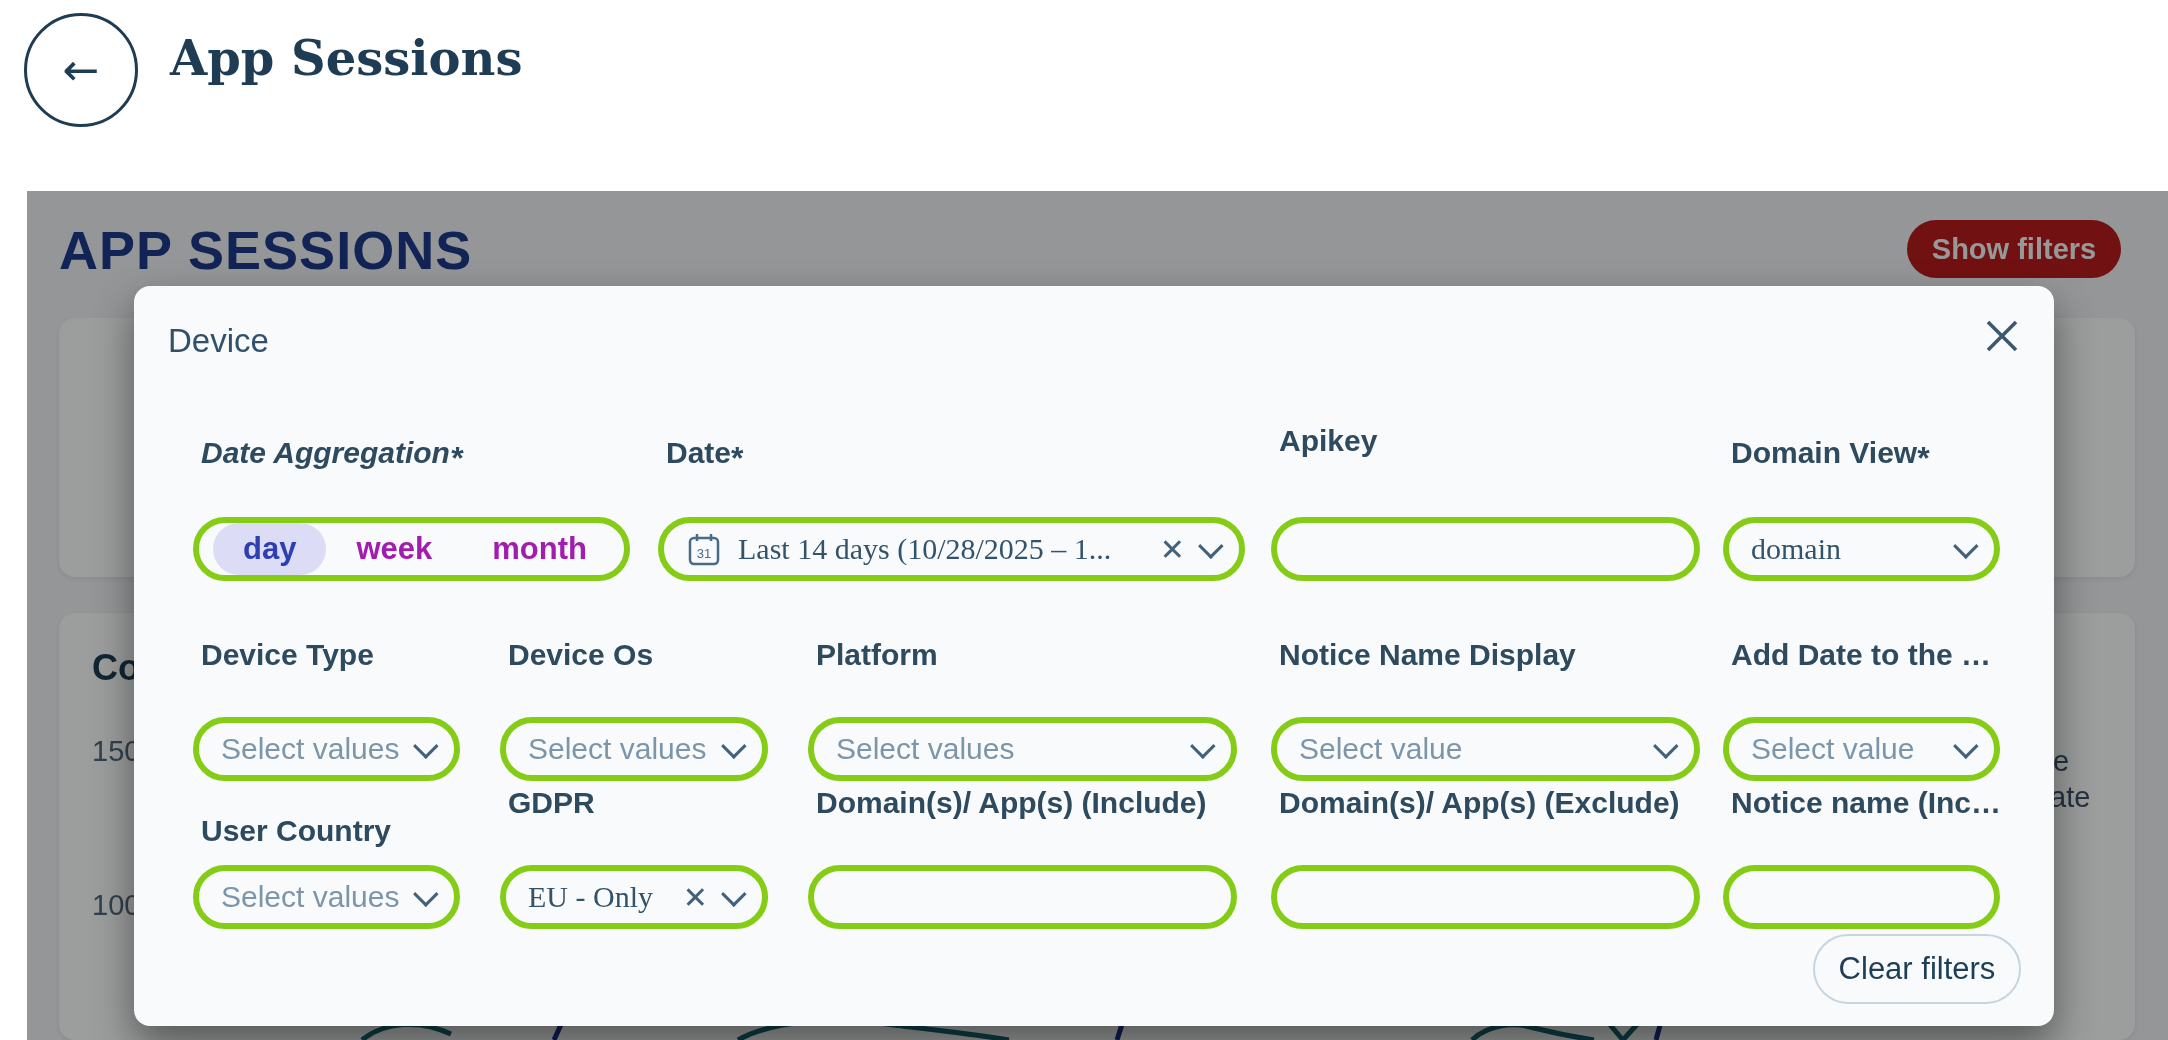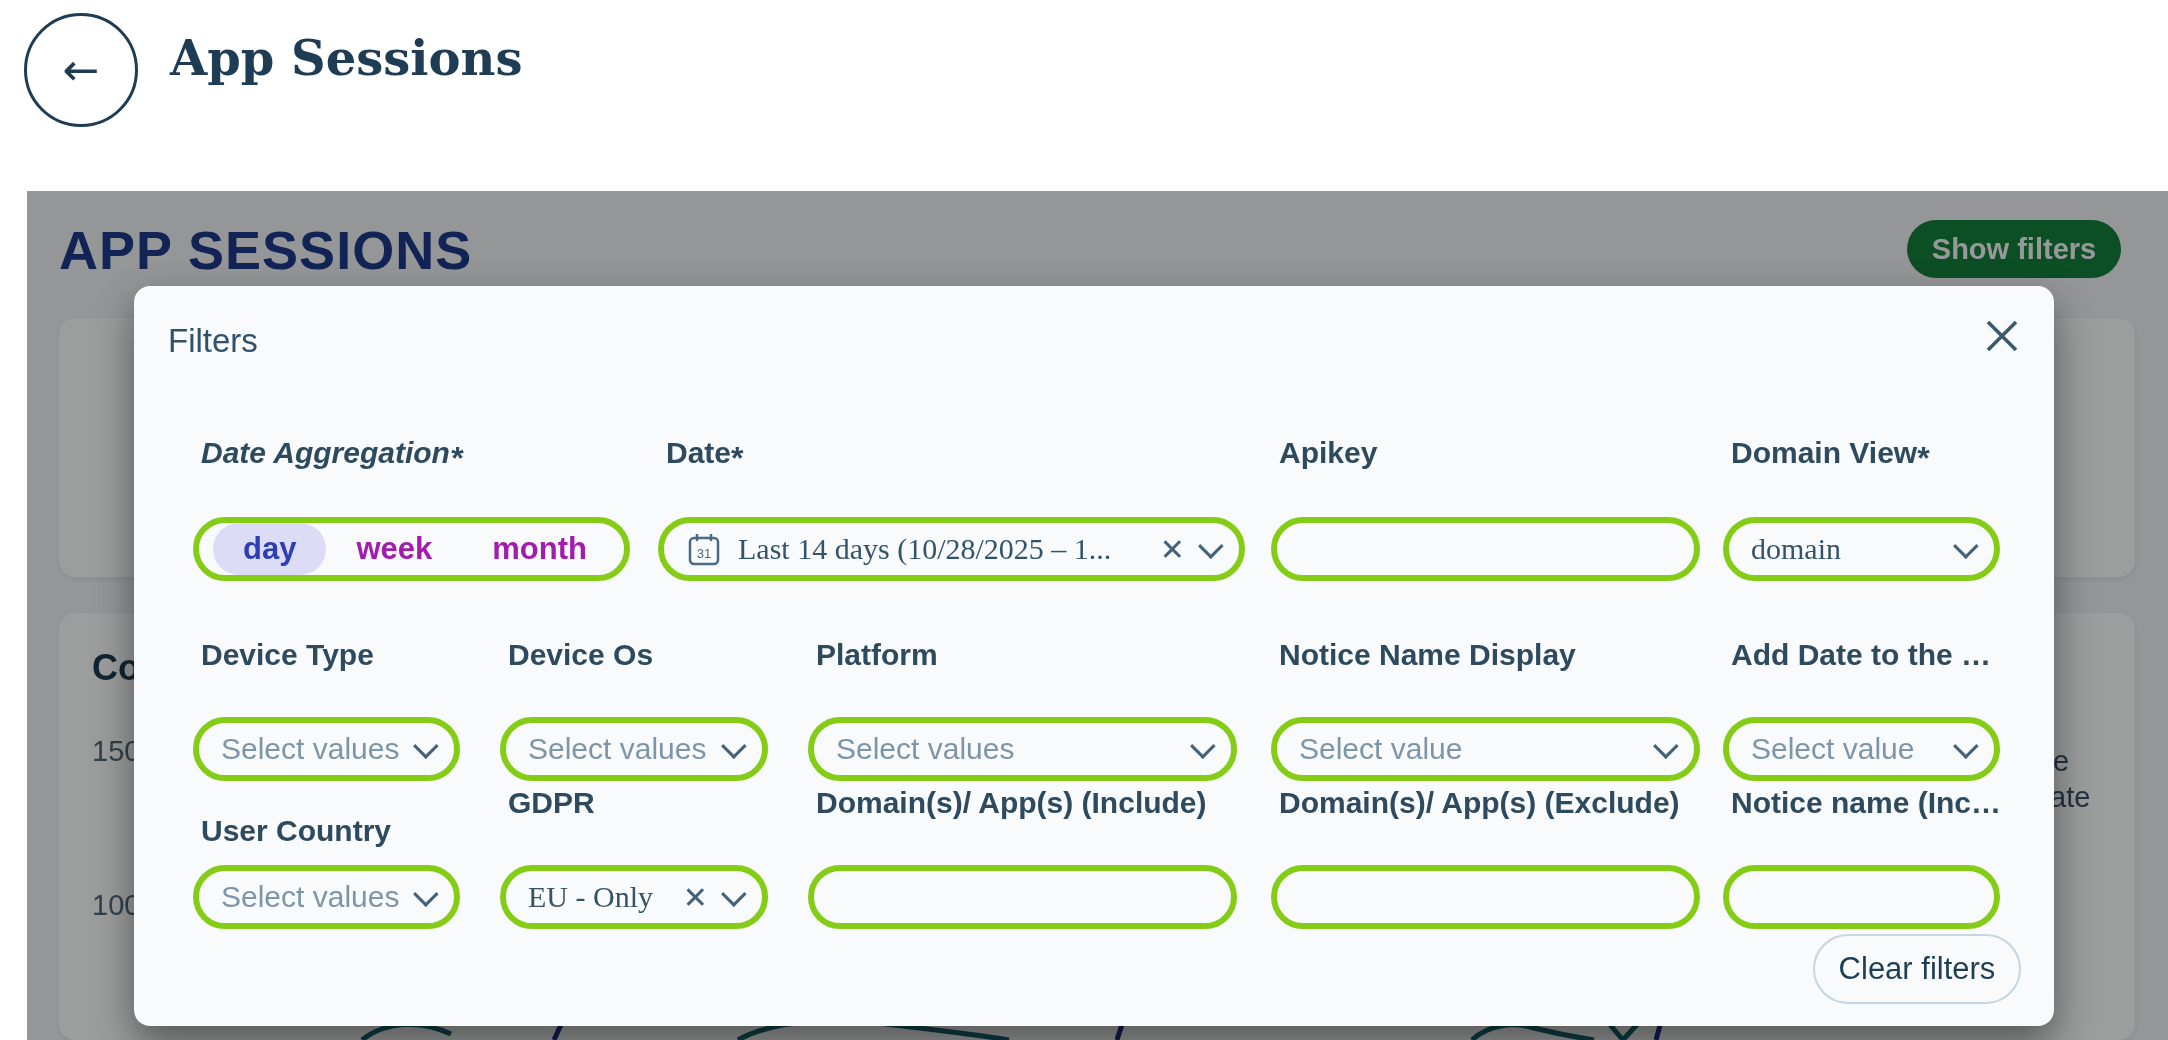--- a/index.html
+++ b/index.html
@@ -15,21 +15,21 @@
   .page-title{position:absolute;left:170px;top:30px;font-family:"DejaVu Serif",serif;
               font-weight:700;font-size:48px;color:#1e3c54;}
 
   
   .content{position:absolute;left:27px;top:191px;width:2141px;height:849px;background:#f0f3f6;z-index:1;}
   .overlay{position:absolute;left:27px;top:191px;width:2141px;height:849px;
            background:rgba(0,0,0,0.38);z-index:5;}
   .section-heading{position:absolute;left:32px;top:28px;font-size:54px;font-weight:800;
                    letter-spacing:1px;color:#1e3a8a;}
   .show-filters{position:absolute;left:1880px;top:29px;width:214px;height:58px;border-radius:29px;
-                background:#15803d;color:#f4f6f8;font-size:29px;font-weight:700;border:none;
+                background:#b91c1c;color:#f4f6f8;font-size:29px;font-weight:700;border:none;
                 display:flex;align-items:center;justify-content:center;cursor:pointer;}
   .card{position:absolute;left:32px;width:2076px;background:#fcfdfe;border-radius:16px;
         box-shadow:0 2px 6px rgba(0,0,0,0.08);}
   .card1{top:127px;height:259px;}
   .card2{top:422px;height:427px;}
   .card2-title{position:absolute;left:33px;top:34px;font-size:36px;font-weight:700;color:#1e3c54;white-space:nowrap;}
   .axis-tick{position:absolute;left:33px;font-size:29px;color:#51697b;white-space:nowrap;}
   .tick-1500{top:122px;} .tick-1000{top:276px;}
   .frag{position:absolute;font-size:29px;color:#3c5268;white-space:nowrap;}
   .frag-e{left:1994px;top:132px;} .frag-ate{left:1991px;top:168px;}
@@ -91,21 +91,21 @@
       <path d="M1413,22 C1430,6 1455,4 1475,10 C1495,15 1515,19 1535,22" fill="none" stroke="#156472" stroke-width="5"></path>
       <path d="M1547,2 L1564,22 L1582,2" fill="none" stroke="#156472" stroke-width="5"></path>
       <path d="M1603,0 L1597,22" fill="none" stroke="#1c2f8a" stroke-width="5"></path>
     </svg>
   </div>
 </div>
 
 <div class="overlay"></div>
 
 <div class="modal">
-  <div class="modal-title">Filters</div>
+  <div class="modal-title">Device</div>
   <button class="close-btn">
     <svg width="40" height="40" viewBox="0 0 40 40">
       <path d="M6,6 L34,34 M34,6 L6,34" stroke="#39576d" stroke-width="3.5" fill="none"></path>
     </svg>
   </button>
 
   <div class="field-label" style="left:67px;top:150px;width:430px;font-style:italic;">
     <span>Date Aggregation</span><sup>*</sup>
   </div>
   <div class="ctl seg" style="left:59px;top:198px;width:437px;">
@@ -124,21 +124,21 @@
         <line x1="11" y1="3" x2="11" y2="10" stroke="#4a6b85" stroke-width="2.5"></line>
         <line x1="25" y1="3" x2="25" y2="10" stroke="#4a6b85" stroke-width="2.5"></line>
         <text x="18" y="27" font-size="13" font-family="Liberation Sans,sans-serif" fill="#4a6b85" text-anchor="middle">31</text>
       </svg>
     </span>
     <span class="val">Last 14 days (10/28/2025 – 1...</span>
     <span class="clear-x">✕</span>
     <span class="chev"></span>
   </div>
 
-  <div class="field-label" style="left:1145px;top:150px;width:420px;">
+  <div class="field-label" style="left:1145px;top:138px;width:420px;">
     <span>Apikey</span>
   </div>
   <div class="ctl" style="left:1137px;top:198px;width:429px;">
     <span class="ph"></span>
   </div>
 
   <div class="field-label" style="left:1597px;top:150px;width:280px;">
     <span>Domain View</span><sup>*</sup>
   </div>
   <div class="ctl" style="left:1589px;top:198px;width:277px;">

